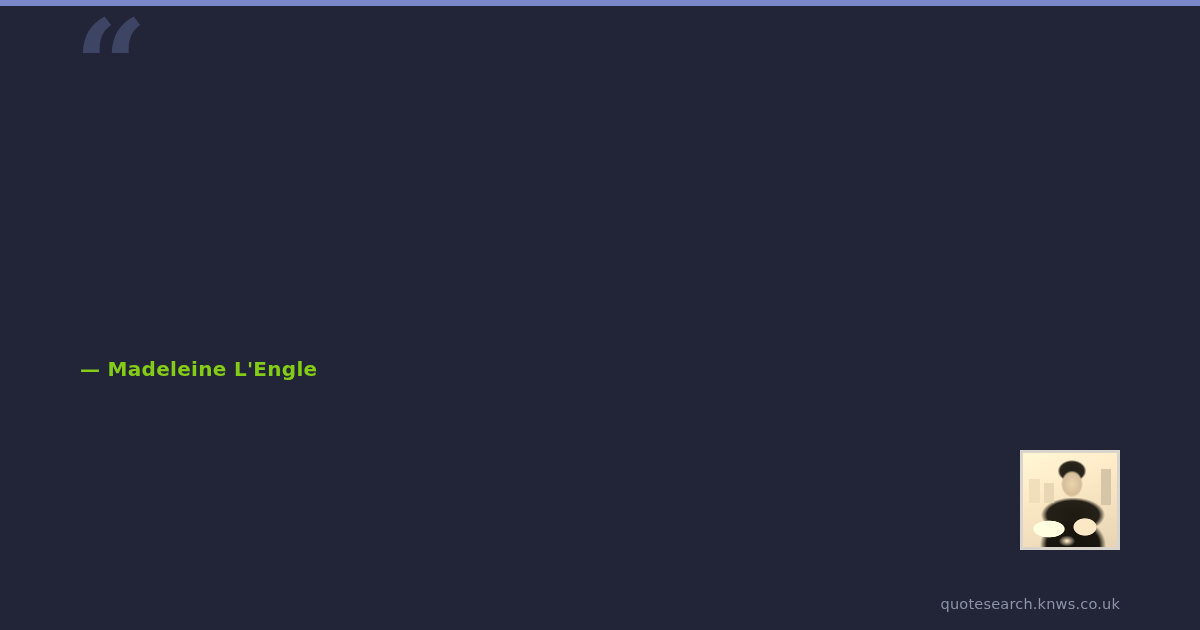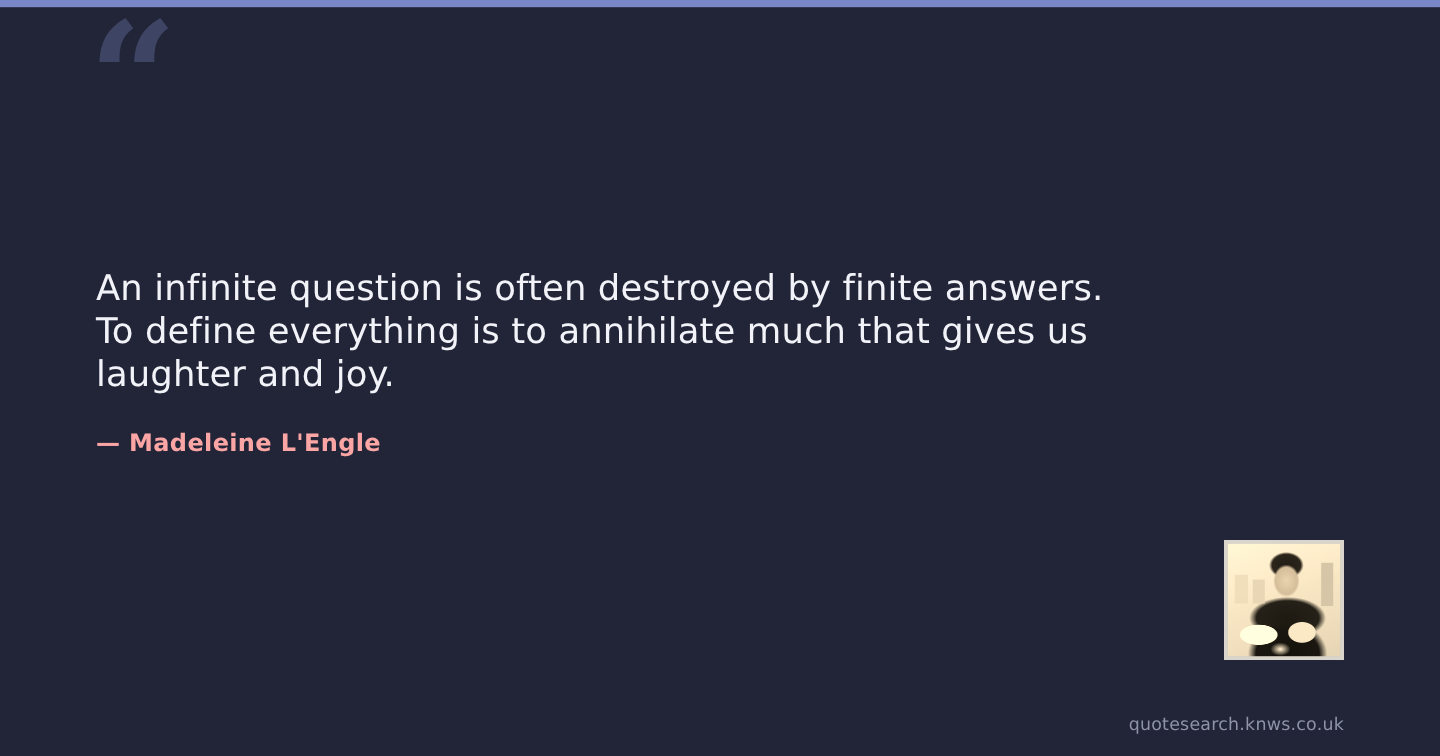--- a/index.html
+++ b/index.html
@@ -64,21 +64,21 @@
     white-space: pre-wrap;
   }
 
   
   .attribution {
     position: absolute;
     left: 80px;
     top: 357px;
     font-size: 20px;
     font-weight: 700;
-    color: #fca5a5;
+    color: #84cc16;
     letter-spacing: 0.3px;
     white-space: nowrap;
   }
 
   
   .portrait-frame {
     position: absolute;
     left: 1020px;
     top: 450px;
     width: 100px;
@@ -153,25 +153,20 @@
 </style>
 </head>
 <body>
 
 <div class="quote-card">
 
   <div class="accent-bar"></div>
 
   <div class="quote-mark">“</div>
 
-  <div class="quote-body">
-    <p class="quote-text">An infinite question is often destroyed by finite answers.</p>
-    <p class="quote-text">To define everything is to annihilate much that gives us</p>
-    <p class="quote-text">laughter and joy.</p>
-  </div>
 
   <div class="attribution">— Madeleine L'Engle</div>
 
   <div class="portrait-frame">
     <div class="portrait-art"></div>
   </div>
 
   <div class="footer-source">quotesearch.knws.co.uk</div>
 
 </div>

